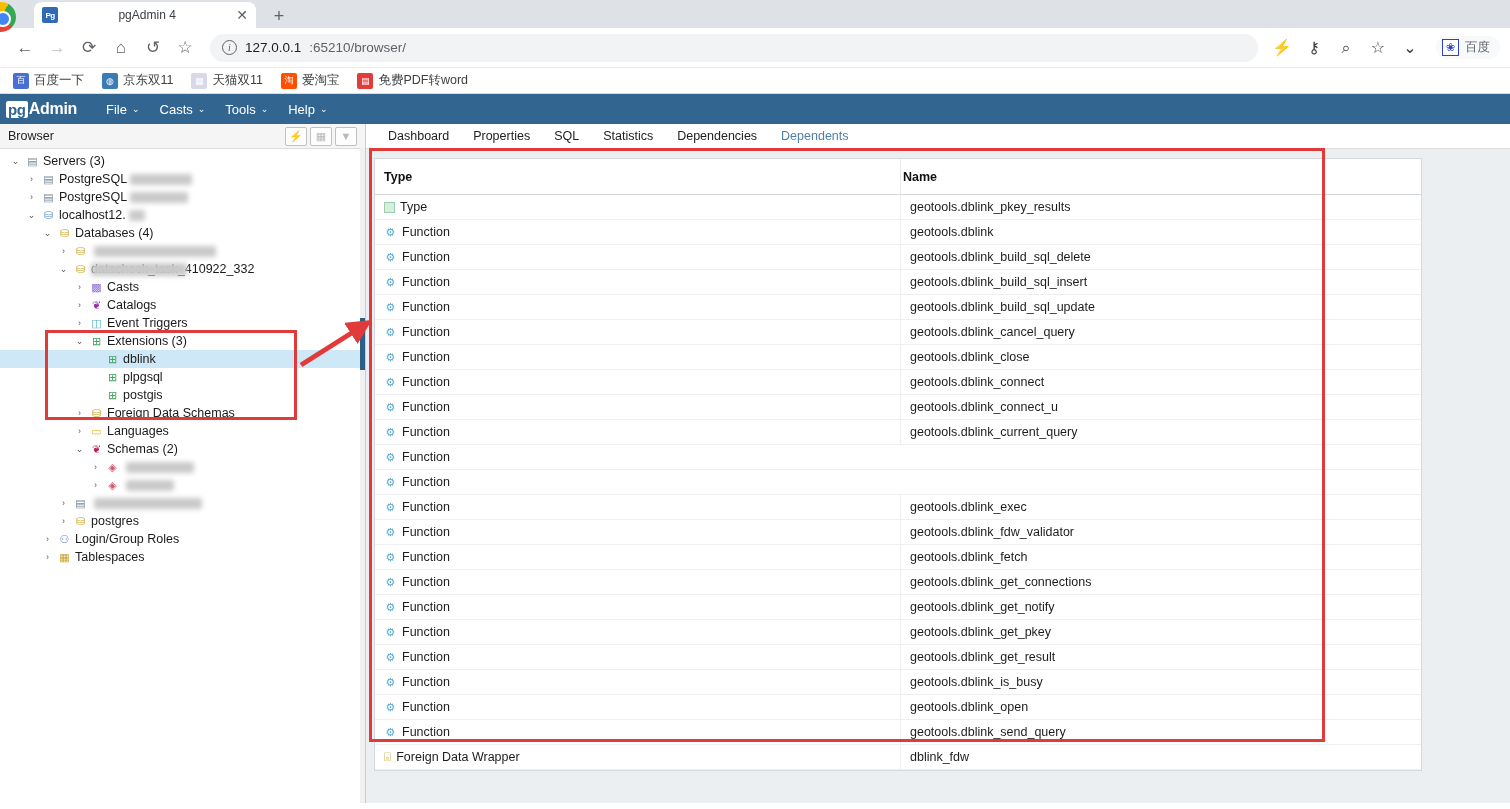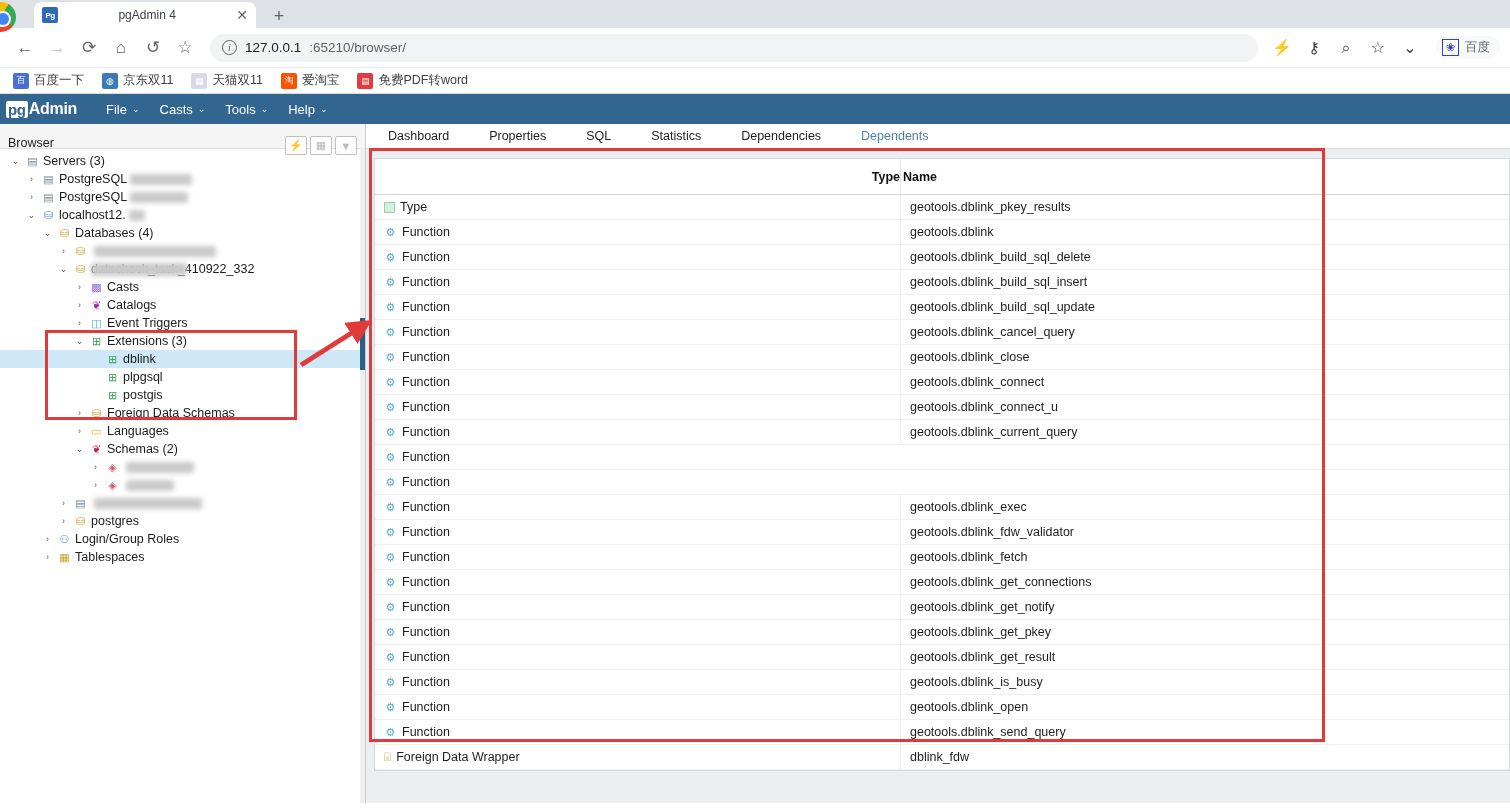--- a/index.html
+++ b/index.html
@@ -120,21 +120,21 @@
   .caret { font-size: 9px; }
 
   .pg-body { display: flex; height: 679px; }
 
   .browser-panel {
     width: 366px; background: #fff; display: flex; flex-direction: column;
     border-right: 1px solid #ccc; position: relative;
   }
   .panel-title {
     height: 24px; background: #f5f5f5; border-bottom: 1px solid #ddd;
-    display: flex; align-items: flex-start; padding: 12px 8px;
+    display: flex; align-items: center; padding: 12px 8px;
     font-size: 12.5px; color: #222;
   }
   .panel-title .spacer { flex: 1; }
   .panel-btn {
     width: 22px; height: 19px; border: 1px solid #c0c0c0; background: #fdfdfd;
     margin-left: 3px; display: flex; align-items: center; justify-content: center;
     font-size: 11px; color: #444; cursor: pointer; border-radius: 2px;
   }
   .panel-btn.muted { color: #b9b9b9; }
 
@@ -161,31 +161,31 @@
   }
   .tree-scrollbar i {
     position: absolute; left: 0; top: 170px; width: 5px; height: 52px;
     background: #2b5f86; display: block;
   }
 
   
   .main-panel { flex: 1; background: #eceff1; display: flex; flex-direction: column; }
   .tabbar {
     height: 25px; background: #fff; display: flex; align-items: center;
-    padding-left: 10px; gap: 16px; border-bottom: 1px solid #ddd;
+    padding-left: 10px; gap: 0; border-bottom: 1px solid #ddd;
   }
   .mtab {
     font-size: 12.5px; color: #222; padding: 3px 12px; cursor: pointer;
   }
   .mtab.active { color: #4f7fa8; }
 
   .grid-wrap { flex: 1; padding: 9px 0 0 8px; overflow: hidden; position: relative; }
   .grid {
-    background: #fff; border: 1px solid #d6d9dc; width: 1136px;
-    font-size: 12.5px; color: #1c1c1c; text-align: right;
+    background: #fff; border: 1px solid #d6d9dc; width: 1048px;
+    font-size: 12.5px; color: #1c1c1c;
   }
   .grid-head {
     height: 36px; background: #fff; border-bottom: 1px solid #d6d9dc;
     display: flex; align-items: center; font-weight: bold; color: #111;
   }
   .grid-head .c1 { width: 525px; padding-left: 9px; }
   .grid-head .c2 { flex: 1; padding-left: 2px; border-left: 1px solid #e6e8ea; height: 100%; display: flex; align-items: center; }
   .grow {
     height: 25px; display: flex; align-items: center;
     border-bottom: 1px solid #edeff1;

